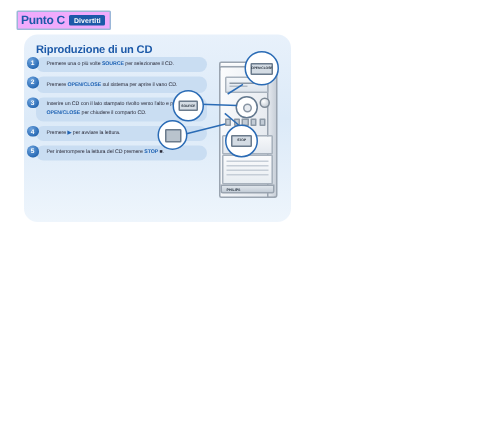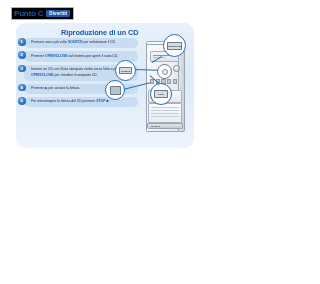--- a/index.html
+++ b/index.html
@@ -8,21 +8,21 @@
     background:#ffffff;
     font-family:"Liberation Sans", sans-serif;
     overflow:hidden;
     position:relative;
   }
   
   .step-header{
     position:absolute;left:11px;top:7px;
     display:flex;align-items:center;gap:3px;
     border:1px solid #9bb7d8;
-    background:#000000;
+    background:#f0abfc;
     padding:1px 3px 1px 2px;
     border-radius:1px;
   }
   .step-header-title{
     font-size:8px;font-weight:bold;
     color:#1c59a8;
     letter-spacing:-0.2px;
     white-space:nowrap;
   }
   .step-header-badge{
@@ -38,21 +38,20 @@
     position:absolute;left:16px;top:23px;
     width:178px;height:125px;
     border-radius:9px 9px 9px 9px;
     background:linear-gradient(180deg,#e8f1fb 0%,#dceaf8 45%,#eef5fc 100%);
   }
   .panel-title{
     position:absolute;left:24px;top:28px;
     font-size:7.4px;font-weight:bold;
     color:#1c59a8;
     letter-spacing:-0.1px;
-    margin-left:37px;
   }
   
   .steps{
     position:absolute;left:18px;top:38px;
     width:120px;
   }
   .step-row{
     position:relative;
     margin-bottom:3px;
     min-height:10px;

